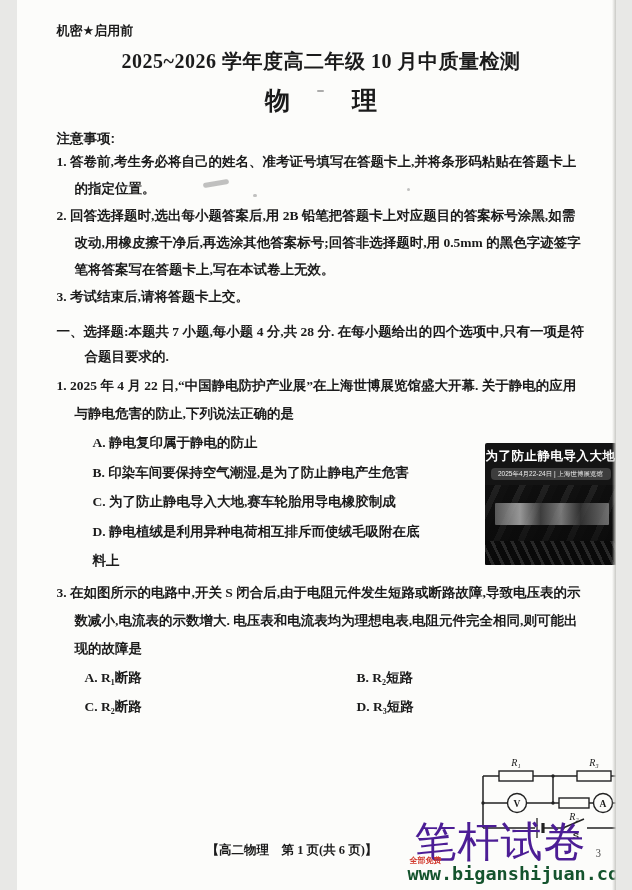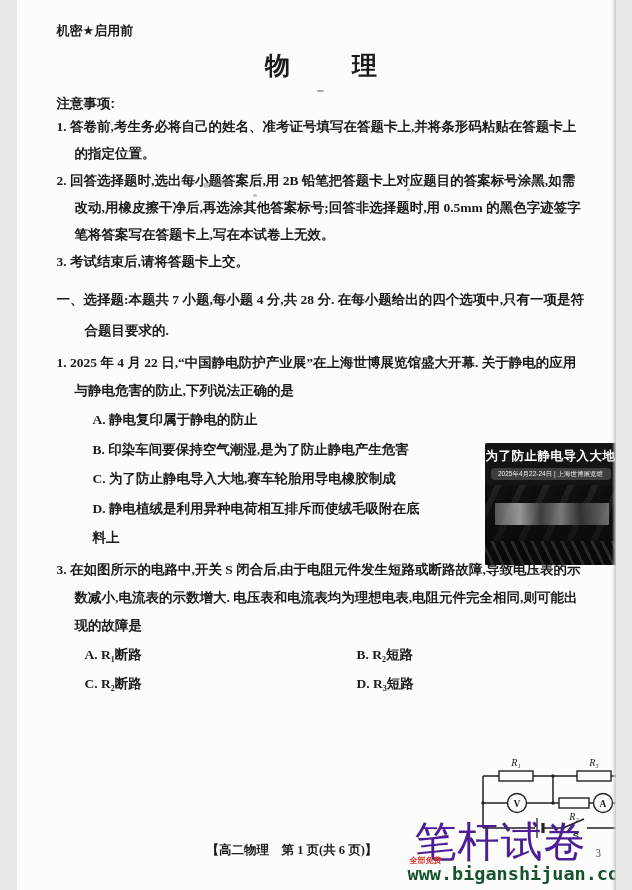--- a/index.html
+++ b/index.html
@@ -17,21 +17,21 @@
     font-size:13px; font-weight:700; }
   .title { text-align:center; font-size:20px; font-weight:700; margin-top:8px; letter-spacing:0.5px; }
   .subject { display:flex; justify-content:center; gap:62px;
     font-size:25px; font-weight:700; margin-top:9px; }
   .exam-info { text-align:center; font-size:13px; font-weight:700; margin-top:11px; font-style:italic; }
 
   .notices-heading { font-size:13.5px; font-weight:700; margin-top:13px;
     font-family:"Liberation Sans","DejaVu Sans",sans-serif; }
   .body-text { font-size:13.5px; font-weight:600; line-height:27px; }
   .hang { padding-left:18px; text-indent:-18px; }
-  .section-heading { font-size:13.5px; font-weight:700; line-height:31px;
+  .section-heading { font-size:13.5px; font-weight:700; line-height:25px;
     margin-top:9px; padding-left:28px; text-indent:-28px; }
   .q { margin-top:3px; }
   .q-stem { line-height:28px; }
   .options { margin-left:36px; line-height:29.5px; }
   .options.avoid-figure { margin-right:155px; }
   .options-grid { display:grid; grid-template-columns:272px 1fr;
     margin-left:28px; line-height:29.5px; }
 
   
   .figure { position:absolute; left:468px; top:443px; width:132px; height:122px;
@@ -74,20 +74,21 @@
   .a3 { left:300px; top:90px; width:7px; height:2px; opacity:.6; }
   .a4 { left:390px; top:188px; width:3px; height:3px; }
 </style>
 </head>
 <body>
 
 <div class="page">
 
   <div class="content">
     <div class="confidential">机密★启用前</div>
+    <div class="title">2025~2026 学年度高二年级 10 月中质量检测</div>
     <div class="subject">
       <span>物</span>
       <span>理</span>
     </div>
 
     <div class="notices">
       <div class="notices-heading">注意事项:</div>
       <p class="body-text hang">1. 答卷前,考生务必将自己的姓名、准考证号填写在答题卡上,并将条形码粘贴在答题卡上的指定位置。</p>
       <p class="body-text hang">2. 回答选择题时,选出每小题答案后,用 2B 铅笔把答题卡上对应题目的答案标号涂黑,如需改动,用橡皮擦干净后,再选涂其他答案标号;回答非选择题时,用 0.5mm 的黑色字迹签字笔将答案写在答题卡上,写在本试卷上无效。</p>
       <p class="body-text hang">3. 考试结束后,请将答题卡上交。</p>

